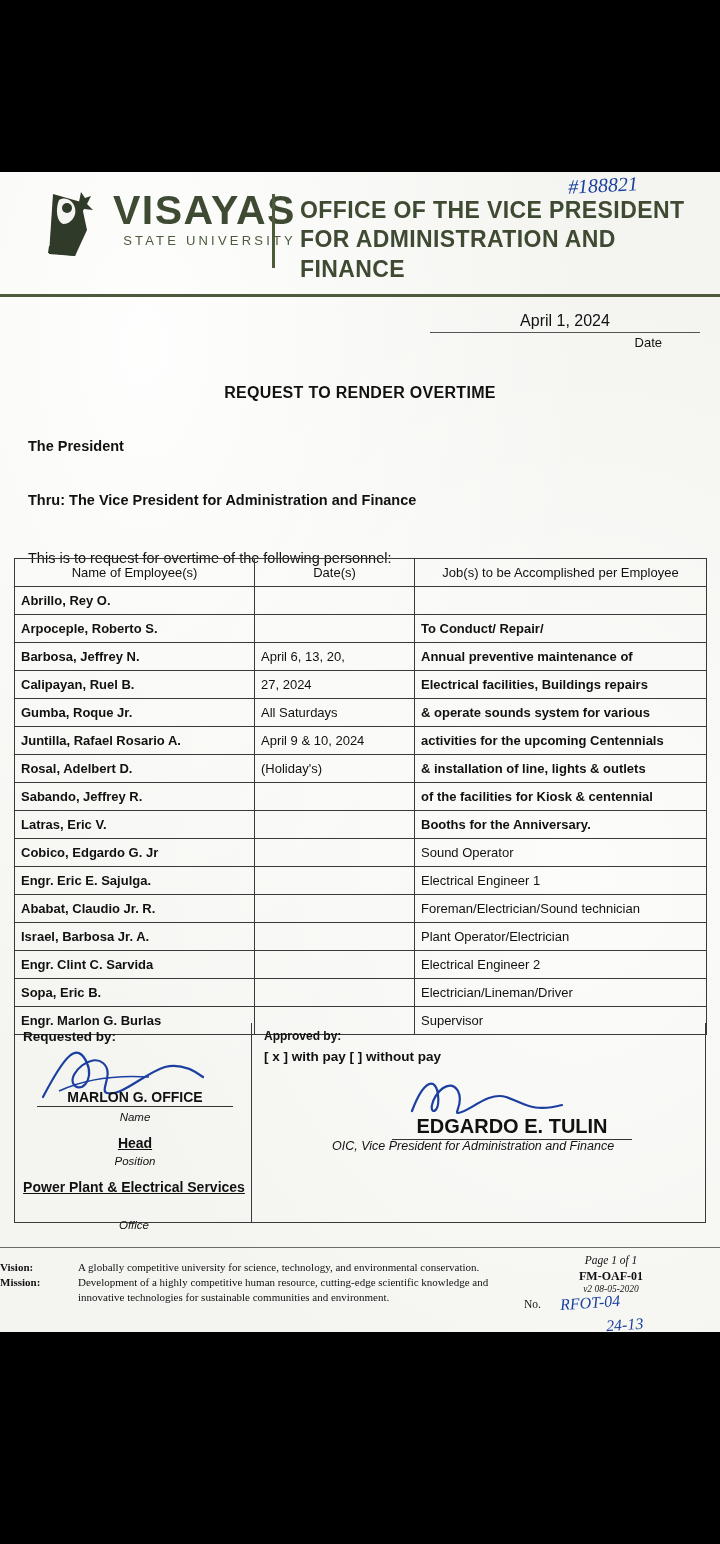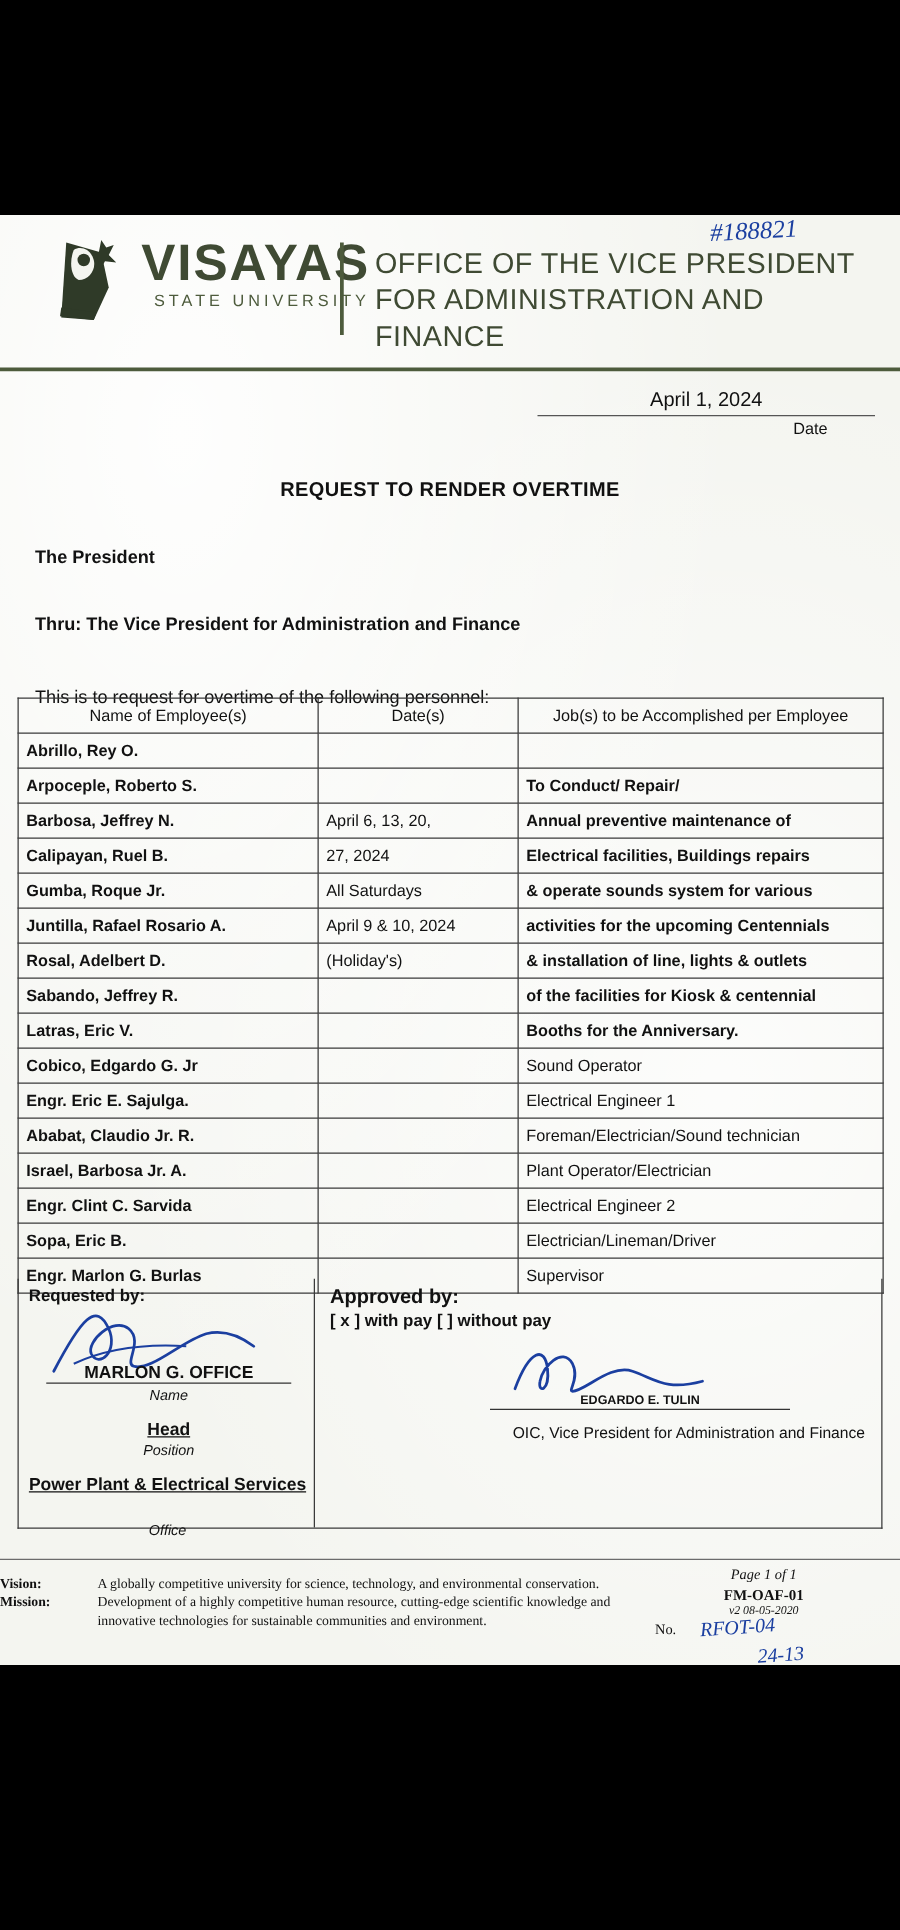--- a/index.html
+++ b/index.html
@@ -75,21 +75,21 @@
     top: 22px;
     width: 3px;
     height: 74px;
     background: #4d5b3c;
   }
   .office-title {
     position: absolute;
     left: 300px;
     top: 24px;
     font-size: 23px;
-    font-weight: normal;
+    font-weight: bold;
     color: #3f4a33;
     line-height: 1.28;
     letter-spacing: 0.4px;
   }
   .stamp-num {
     position: absolute;
     left: 568px;
     top: 2px;
     font-size: 20px;
     color: #1b3fa0;
@@ -245,37 +245,37 @@
     line-height: 1.15;
     text-decoration: underline;
   }
   .sig-cap-office {
     position: absolute; left: 8px; top: 196px;
     width: 222px; text-align: center;
     font-size: 11.5px; font-style: italic; color: #111;
   }
   .appr-lbl {
     position: absolute; left: 12px; top: 6px;
-    font-size: 16px; font-weight: bold; color: #111;
+    font-size: 12px; font-weight: bold; color: #111;
   }
   .appr-pay {
     position: absolute; left: 12px; top: 26px;
     font-size: 13.5px; font-weight: bold; color: #111;
   }
   .sig-name-r {
     position: absolute; left: 140px; top: 92px;
     width: 240px; text-align: center;
-    font-size: 10px; font-weight: bold; color: #111;
+    font-size: 20px; font-weight: bold; color: #111;
     border-bottom: 1px solid #333;
     padding-bottom: 1px;
   }
   .sig-cap-r {
     position: absolute; left: 80px; top: 116px;
-    width: 360px; text-align: right;
-    font-size: 12.5px; color: #111;
+    width: 360px; text-align: left;
+    font-size: 12.5px; font-style: italic; color: #111;
   }
   
   .scribble { position: absolute; pointer-events: none; }
   
   .foot-rule {
     position: absolute;
     left: 0; top: 1075px;
     width: 720px;
     height: 1px;
     background: #6b6b6b;

